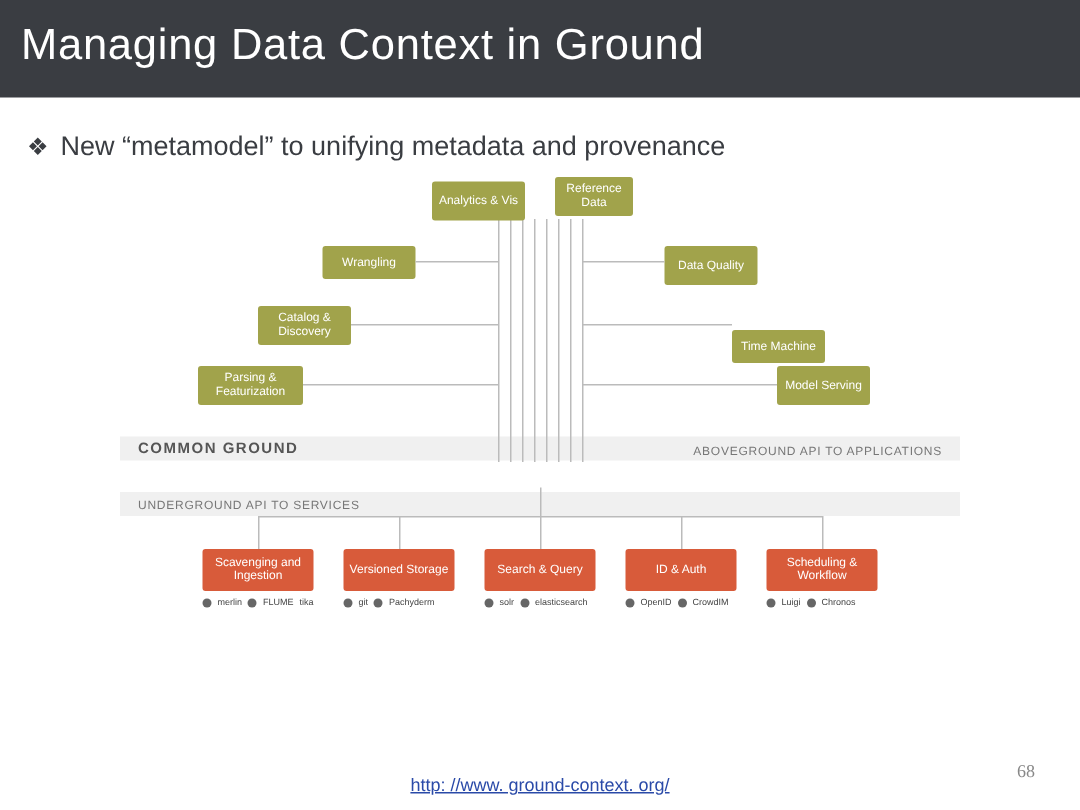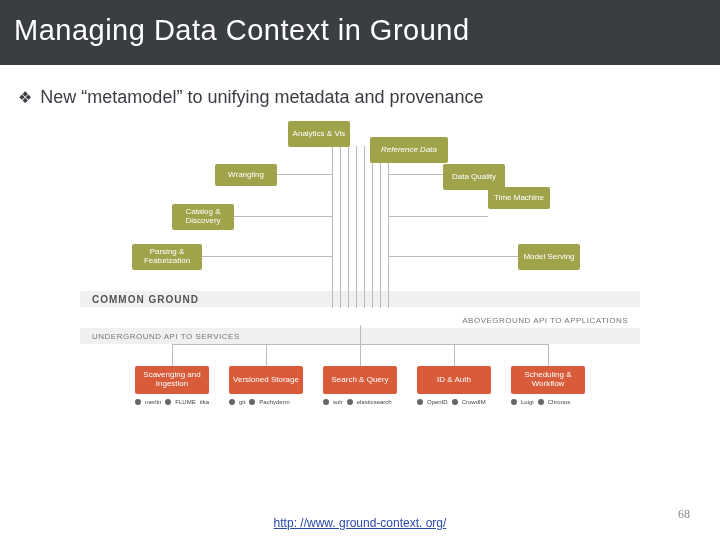--- a/index.html
+++ b/index.html
@@ -43,37 +43,37 @@
   <div class="line" style="left:252px; top:30px; height:162px;"></div>
   <div class="line" style="left:260px; top:30px; height:162px;"></div>
   <div class="line" style="left:268px; top:30px; height:162px;"></div>
   <div class="line" style="left:276px; top:30px; height:162px;"></div>
   <div class="line" style="left:284px; top:30px; height:162px;"></div>
   <div class="line" style="left:292px; top:30px; height:162px;"></div>
   <div class="line" style="left:300px; top:30px; height:162px;"></div>
   <div class="line" style="left:308px; top:30px; height:162px;"></div>
 
   <div class="gbox" style="left:208px; top:5px; width:62px; height:26px;">Analytics &amp; Vis</div>
-  <div class="gbox" style="left:290px; top:21px; width:78px; height:26px;font-style:italic;">Reference Data</div>
+  <div class="gbox" style="left:290px; top:2px; width:52px; height:26px;">Reference Data</div>
   <div class="gbox" style="left:135px; top:48px; width:62px; height:22px;">Wrangling</div>
   <div class="gbox" style="left:363px; top:48px; width:62px; height:26px;">Data Quality</div>
   <div class="gbox" style="left:92px; top:88px; width:62px; height:26px;">Catalog &amp; Discovery</div>
-  <div class="gbox" style="left:408px; top:71px; width:62px; height:22px;">Time Machine</div>
+  <div class="gbox" style="left:408px; top:104px; width:62px; height:22px;">Time Machine</div>
   <div class="gbox" style="left:52px; top:128px; width:70px; height:26px;">Parsing &amp; Featurization</div>
   <div class="gbox" style="left:438px; top:128px; width:62px; height:26px;">Model Serving</div>
 
   <div class="line" style="left:197px; top:58px; width:55px; height:1px;"></div>
   <div class="line" style="left:308px; top:58px; width:55px; height:1px;"></div>
   <div class="line" style="left:154px; top:100px; width:98px; height:1px;"></div>
   <div class="line" style="left:308px; top:100px; width:100px; height:1px;"></div>
   <div class="line" style="left:122px; top:140px; width:130px; height:1px;"></div>
   <div class="line" style="left:308px; top:140px; width:130px; height:1px;"></div>
 
   <div class="common-ground" style="left:12px; top:178px;">COMMON GROUND</div>
-  <div class="label-api" style="right:12px; top:180px;margin-top:20px;">ABOVEGROUND API TO APPLICATIONS</div>
+  <div class="label-api" style="right:12px; top:180px;">ABOVEGROUND API TO APPLICATIONS</div>
   <div class="label-api" style="left:12px; top:216px;">UNDERGROUND API TO SERVICES</div>
 
 
   <div class="line" style="left:92px; top:228px; height:22px;"></div>
   <div class="line" style="left:186px; top:228px; height:22px;"></div>
   <div class="line" style="left:280px; top:228px; height:22px;"></div>
   <div class="line" style="left:374px; top:228px; height:22px;"></div>
   <div class="line" style="left:468px; top:228px; height:22px;"></div>
   <div class="line" style="left:92px; top:228px; width:376px; height:1px;"></div>
   <div class="line" style="left:280px; top:209px; height:19px;"></div>

